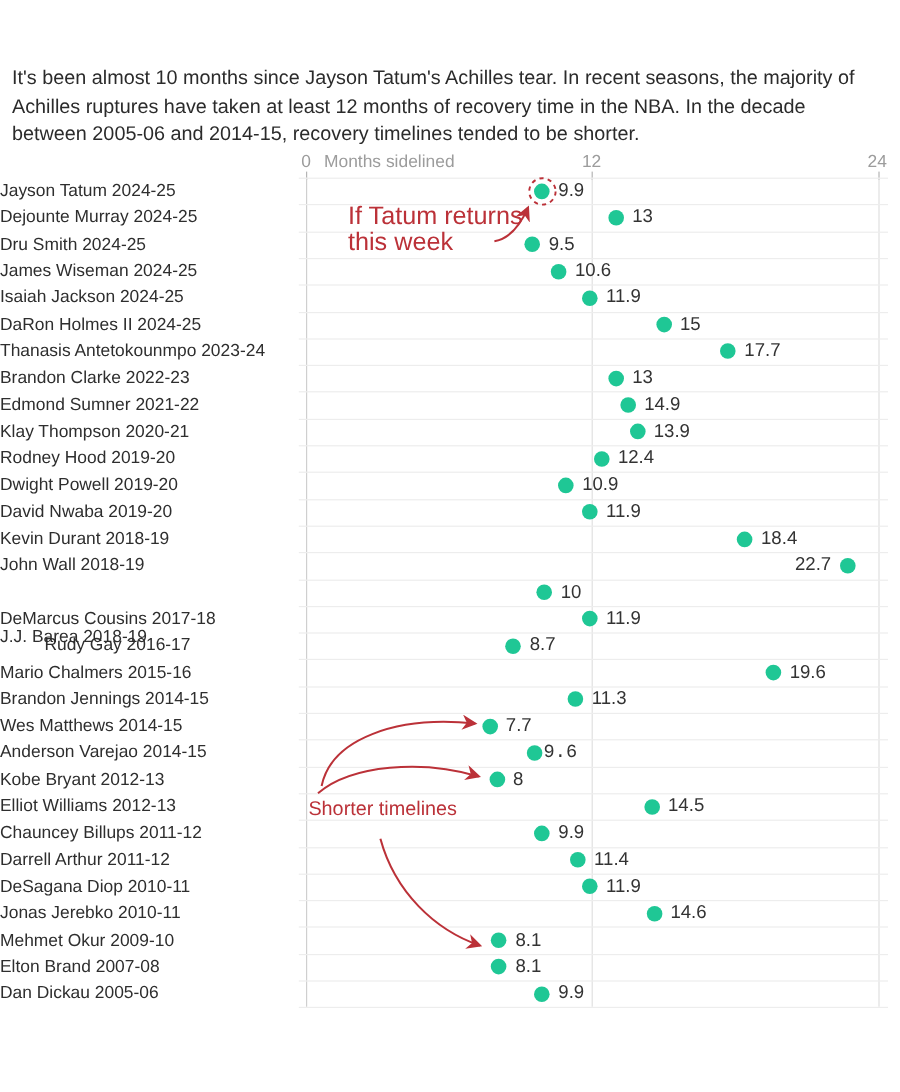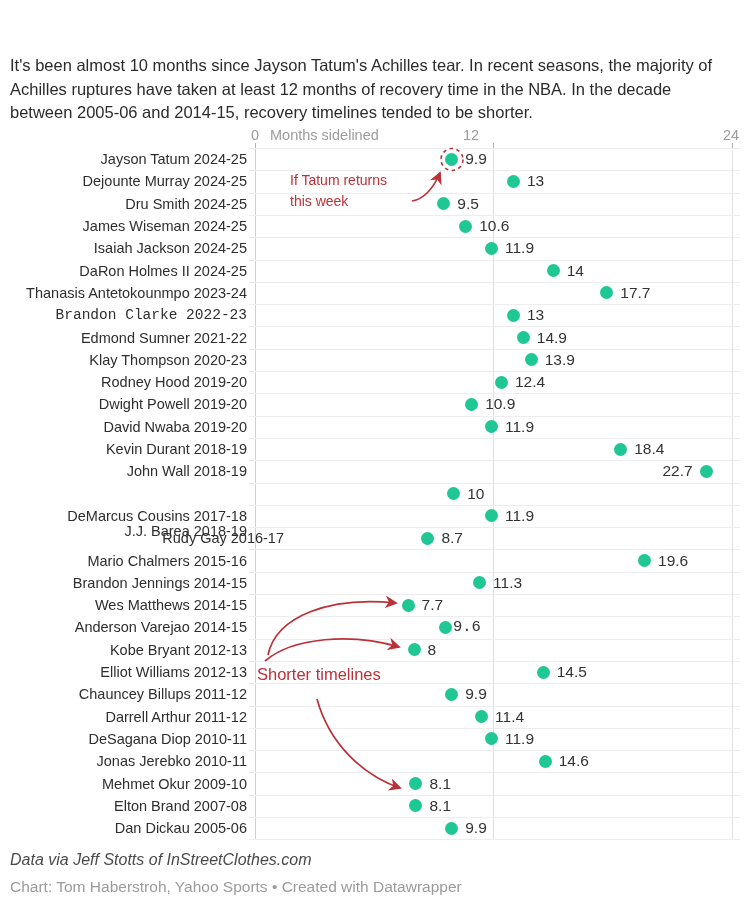--- a/index.html
+++ b/index.html
@@ -32,37 +32,37 @@
   .axis-tick{
     position:absolute;top:143px;width:1px;height:7px;background:#b5b5b5;
   }
 
   .vgrid{position:absolute;top:148px;height:691px;width:1px;background:#e0e0e0;z-index:1;}
   .vgrid.first{background:#cfcfcf;}
 
   .row-line{position:absolute;left:249px;width:491px;height:1px;background:#ededed;z-index:1;}
 
   .player-label{
-    position:absolute;left:0;width:247px;text-align:right;
+    position:absolute;left:0;width:247px;
     font-size:14.5px;color:#2e2e2e;height:22px;line-height:22px;
     white-space:nowrap;z-index:2;
   }
   .dot{
     position:absolute;width:13px;height:13px;border-radius:50%;z-index:3;
   }
   .val{
     position:absolute;font-size:15.5px;color:#333333;height:22px;line-height:22px;
     white-space:nowrap;z-index:3;
   }
   .val.left{text-align:center;}
 
   #annot-svg{position:absolute;left:0;top:0;z-index:4;pointer-events:none;}
 
   .annot-text{
-    position:absolute;z-index:5;font-size:14px;line-height:21px;
+    position:absolute;z-index:5;font-size:21px;line-height:21px;
     white-space:pre-line;
   }
   #tatum-note{left:290px;top:170px;}
   #shorter-note{left:257px;top:664px;font-size:16.5px;}
 
   .footer-source{
     position:absolute;left:10px;top:851px;font-size:16px;font-style:italic;color:#4a4a4a;
   }
   .footer-byline{
     position:absolute;left:10px;top:878px;font-size:15.5px;color:#9b9b9b;
@@ -70,21 +70,21 @@
 </style>
 </head>
 <body>
 
 <div id="page">
 
   <div class="subtitle">It's been almost 10 months since Jayson Tatum's Achilles tear. In recent seasons, the majority of Achilles ruptures have taken at least 12 months of recovery time in the NBA. In the decade between 2005-06 and 2014-15, recovery timelines tended to be shorter.</div>
 
   <span class="axis-label" style="left:255px">0</span>
   <span class="axis-title">Months sidelined</span>
-  <span class="axis-label" style="left:471px">12</span>
+  <span class="axis-label" style="left:493px">12</span>
   <span class="axis-label" style="left:731px">24</span>
 
   <div id="plot">
       <div class="axis-tick" style="left: 254.5px;"></div>
       <div class="axis-tick" style="left: 493px;"></div>
       <div class="axis-tick" style="left: 731.5px;"></div>
       <div class="vgrid first" style="left: 254.5px;"></div>
       <div class="vgrid" style="left: 493px;"></div>
       <div class="vgrid" style="left: 731.5px;"></div>
       <div class="row-line" style="top: 148px;"></div>
@@ -129,31 +129,31 @@
       <div class="dot" style="left: 437.312px; top: 197.25px; background: rgb(31, 199, 149);"></div>
       <div class="val" style="top: 192.75px; left: 457.312px;">9.5</div>
       <div class="player-label" style="top: 215.05px;">James Wiseman 2024-25</div>
       <div class="dot" style="left: 459.175px; top: 219.55px; background: rgb(31, 199, 149);"></div>
       <div class="val" style="top: 215.05px; left: 479.175px;">10.6</div>
       <div class="player-label" style="top: 237.35px;">Isaiah Jackson 2024-25</div>
       <div class="dot" style="left: 485.012px; top: 241.85px; background: rgb(31, 199, 149);"></div>
       <div class="val" style="top: 237.35px; left: 505.012px;">11.9</div>
       <div class="player-label" style="top: 259.65px;">DaRon Holmes II 2024-25</div>
       <div class="dot" style="left: 546.625px; top: 264.15px; background: rgb(31, 199, 149);"></div>
-      <div class="val" style="top: 259.65px; left: 566.625px;">14</div>
+      <div class="val" style="top: 259.65px; left: 566.625px;">15</div>
       <div class="player-label" style="top: 281.95px;">Thanasis Antetokounmpo 2023-24</div>
       <div class="dot" style="left: 600.287px; top: 286.45px; background: rgb(31, 199, 149);"></div>
       <div class="val" style="top: 281.95px; left: 620.287px;">17.7</div>
-      <div class="player-label" style="top: 304.25px; font-family: Liberation Mono, monospace;">Brandon Clarke 2022-23</div>
+      <div class="player-label" style="top: 304.25px;">Brandon Clarke 2022-23</div>
       <div class="dot" style="left: 506.875px; top: 308.75px; background: rgb(31, 199, 149);"></div>
       <div class="val" style="top: 304.25px; left: 526.875px;">13</div>
       <div class="player-label" style="top: 326.55px;">Edmond Sumner 2021-22</div>
       <div class="dot" style="left: 516.812px; top: 331.05px; background: rgb(31, 199, 149);"></div>
       <div class="val" style="top: 326.55px; left: 536.812px;">14.9</div>
-      <div class="player-label" style="top: 348.85px;">Klay Thompson 2020-23</div>
+      <div class="player-label" style="top: 348.85px;">Klay Thompson 2020-21</div>
       <div class="dot" style="left: 524.763px; top: 353.35px; background: rgb(31, 199, 149);"></div>
       <div class="val" style="top: 348.85px; left: 544.763px;">13.9</div>
       <div class="player-label" style="top: 371.15px;">Rodney Hood 2019-20</div>
       <div class="dot" style="left: 494.95px; top: 375.65px; background: rgb(31, 199, 149);"></div>
       <div class="val" style="top: 371.15px; left: 514.95px;">12.4</div>
       <div class="player-label" style="top: 393.45px;">Dwight Powell 2019-20</div>
       <div class="dot" style="left: 465.137px; top: 397.95px; background: rgb(31, 199, 149);"></div>
       <div class="val" style="top: 393.45px; left: 485.137px;">10.9</div>
       <div class="player-label" style="top: 415.75px;">David Nwaba 2019-20</div>
       <div class="dot" style="left: 485.012px; top: 420.25px; background: rgb(31, 199, 149);"></div>
@@ -224,16 +224,14 @@
     <path d="M412,201 C424,199 433,189 440,173" fill="none" stroke="#bb3138" stroke-width="1.7" marker-end="url(#arrow)"></path>
     <path d="M268,655 C276,616 330,596 396,603" fill="none" stroke="#bb3138" stroke-width="1.7" marker-end="url(#arrow)"></path>
     <path d="M265,661 C293,637 352,633 399,647" fill="none" stroke="#bb3138" stroke-width="1.7" marker-end="url(#arrow)"></path>
     <path d="M317,699 C329,743 362,775 400,788" fill="none" stroke="#bb3138" stroke-width="1.7" marker-end="url(#arrow)"></path>
   </svg>
 
   <div class="annot-text" id="tatum-note" style="color: rgb(187, 49, 56);">If Tatum returns
 this week</div>
   <div class="annot-text" id="shorter-note" style="color: rgb(187, 49, 56);">Shorter timelines</div>
 
-  <div class="footer-source">Data via Jeff Stotts of InStreetClothes.com</div>
-  <div class="footer-byline">Chart: Tom Haberstroh, Yahoo Sports • Created with Datawrapper</div>
 
 </div>
 
 </body></html>

